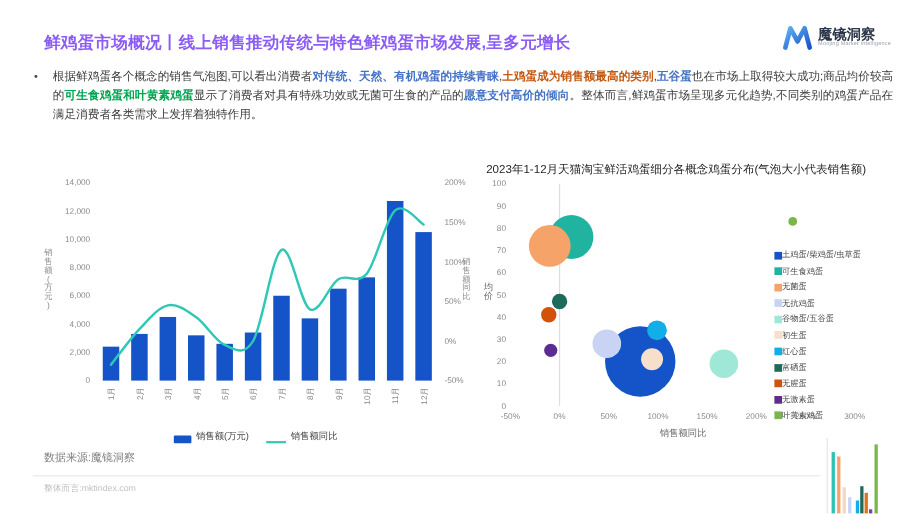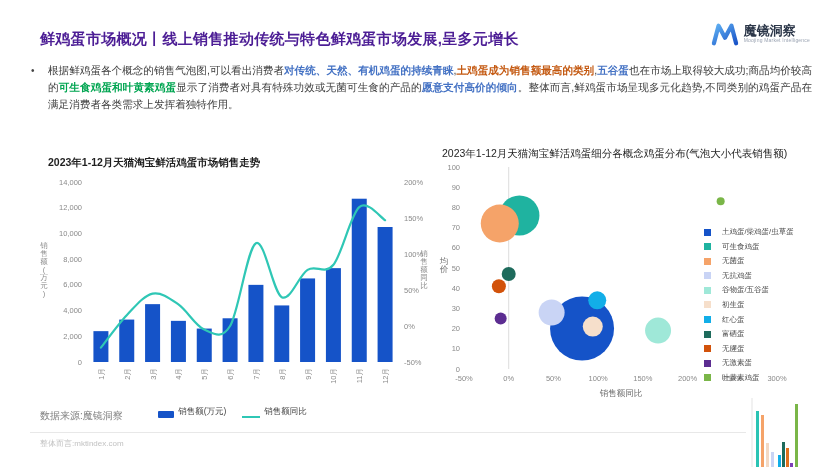--- a/index.html
+++ b/index.html
@@ -1,35 +1,35 @@
 <!DOCTYPE html>
 <html><head>
 <meta charset="utf-8">
 <style>
   html,body{margin:0;padding:0}
   body{width:830px;height:467px;position:relative;overflow:hidden;background:#ffffff;
        font-family:"Liberation Sans","DejaVu Sans",sans-serif;color:#3d3d3d}
-  .title{position:absolute;left:40px;top:20px;font-size:15px;font-weight:bold;color:#4c1d95;letter-spacing:.3px}
+  .title{position:absolute;left:40px;top:20px;font-size:15px;font-weight:bold;color:#8b5cf6;letter-spacing:.3px}
   .logo{position:absolute;right:20px;top:22px;display:flex;align-items:center;gap:5px}
   .logo .txt{display:flex;flex-direction:column;line-height:1.1}
   .brand-name{font-size:13px;font-weight:bold;color:#2b3648}
   .brand-sub{font-size:5px;color:#9aa3b2;letter-spacing:.2px}
   .bullets{position:absolute;left:28px;top:62px;width:784px;margin:0;padding:0;list-style:none}
   .bullets li{position:relative;padding-left:20px;font-size:10.6px;line-height:17px;color:#3d3d3d;text-align:justify;margin-bottom:1px}
   .bullets li::before{content:"•";position:absolute;left:3px;top:0;color:#444;font-size:10px}
   .c1{position:absolute;left:30px;top:156px;width:405px}
   .c1 h2{margin:0 0 2px 18px;font-size:10.5px;font-weight:bold;color:#1f1f1f}
   .c2{position:absolute;left:436px;top:147px;width:394px}
   .c2 h2{margin:0 0 2px 6px;font-size:10.5px;font-weight:normal;color:#1f1f1f}
   .tk{font-size:7.5px;fill:#8a8a8a}
   .axl{font-size:8.5px;fill:#6b6b6b}
   .legend1{display:flex;justify-content:center;align-items:center;gap:16px;font-size:8.5px;color:#444;margin-top:2px}
   .legend1 .item{display:flex;align-items:flex-end;gap:4px}
   .legend2{position:absolute;left:268px;top:80px;display:flex;flex-direction:column;gap:4.6px;font-size:7.5px;color:#4a4a4a}
-  .legend2 .item{display:flex;align-items:center;gap:11px;white-space:nowrap}
+  .legend2 .item{display:flex;align-items:center;gap:0;white-space:nowrap}
   .legend2 .sq{width:7px;height:7px;flex:0 0 7px}
   .src{position:absolute;left:40px;top:409px;font-size:10px;color:#808080}
   .divider{position:absolute;left:30px;top:432px;width:716px;height:1px;background:#e8e8e8}
   .site{position:absolute;left:40px;top:438px;font-size:8px;color:#c2c2c2}
   .fragment{position:absolute;left:748px;top:398px}
 </style>
 </head>
 <body>
 
 <div class="slide">
@@ -50,21 +50,20 @@
       <span class="brand-name">魔镜洞察</span>
       <span class="brand-sub">Moojing Market Intelligence</span>
     </div>
   </div>
 
   <ul class="bullets">
       <li><span>根据鲜鸡蛋各个概念的销售气泡图,可以看出消费者</span><span style="color: rgb(68, 114, 196); font-weight: bold;">对传统、天然、有机鸡蛋的持续青睐</span><span>,</span><span style="color: rgb(196, 89, 17); font-weight: bold;">土鸡蛋成为销售额最高的类别</span><span>,</span><span style="color: rgb(68, 114, 196); font-weight: bold;">五谷蛋</span><span>也在市场上取得较大成功;商品均价较高的</span><span style="color: rgb(0, 165, 81); font-weight: bold;">可生食鸡蛋和叶黄素鸡蛋</span><span>显示了消费者对具有特殊功效或无菌可生食的产品的</span><span style="color: rgb(68, 114, 196); font-weight: bold;">愿意支付高价的倾向</span><span>。整体而言,鲜鸡蛋市场呈现多元化趋势,不同类别的鸡蛋产品在满足消费者各类需求上发挥着独特作用。</span></li>
     </ul>
 
   <div class="c1">
-    <h2>2023年1-12月天猫淘宝鲜活鸡蛋市场销售走势</h2>
     <svg width="405" height="228">
         <text x="52" y="192.5" text-anchor="end" class="tk">0</text>
         <text x="52" y="166.78571428571428" text-anchor="end" class="tk">2,000</text>
         <text x="52" y="141.07142857142856" text-anchor="end" class="tk">4,000</text>
         <text x="52" y="115.35714285714286" text-anchor="end" class="tk">6,000</text>
         <text x="52" y="89.64285714285714" text-anchor="end" class="tk">8,000</text>
         <text x="52" y="63.928571428571416" text-anchor="end" class="tk">10,000</text>
         <text x="52" y="38.21428571428572" text-anchor="end" class="tk">12,000</text>
         <text x="52" y="12.5" text-anchor="end" class="tk">14,000</text>
         <text x="374" y="192.5" class="tk">-50%</text>

